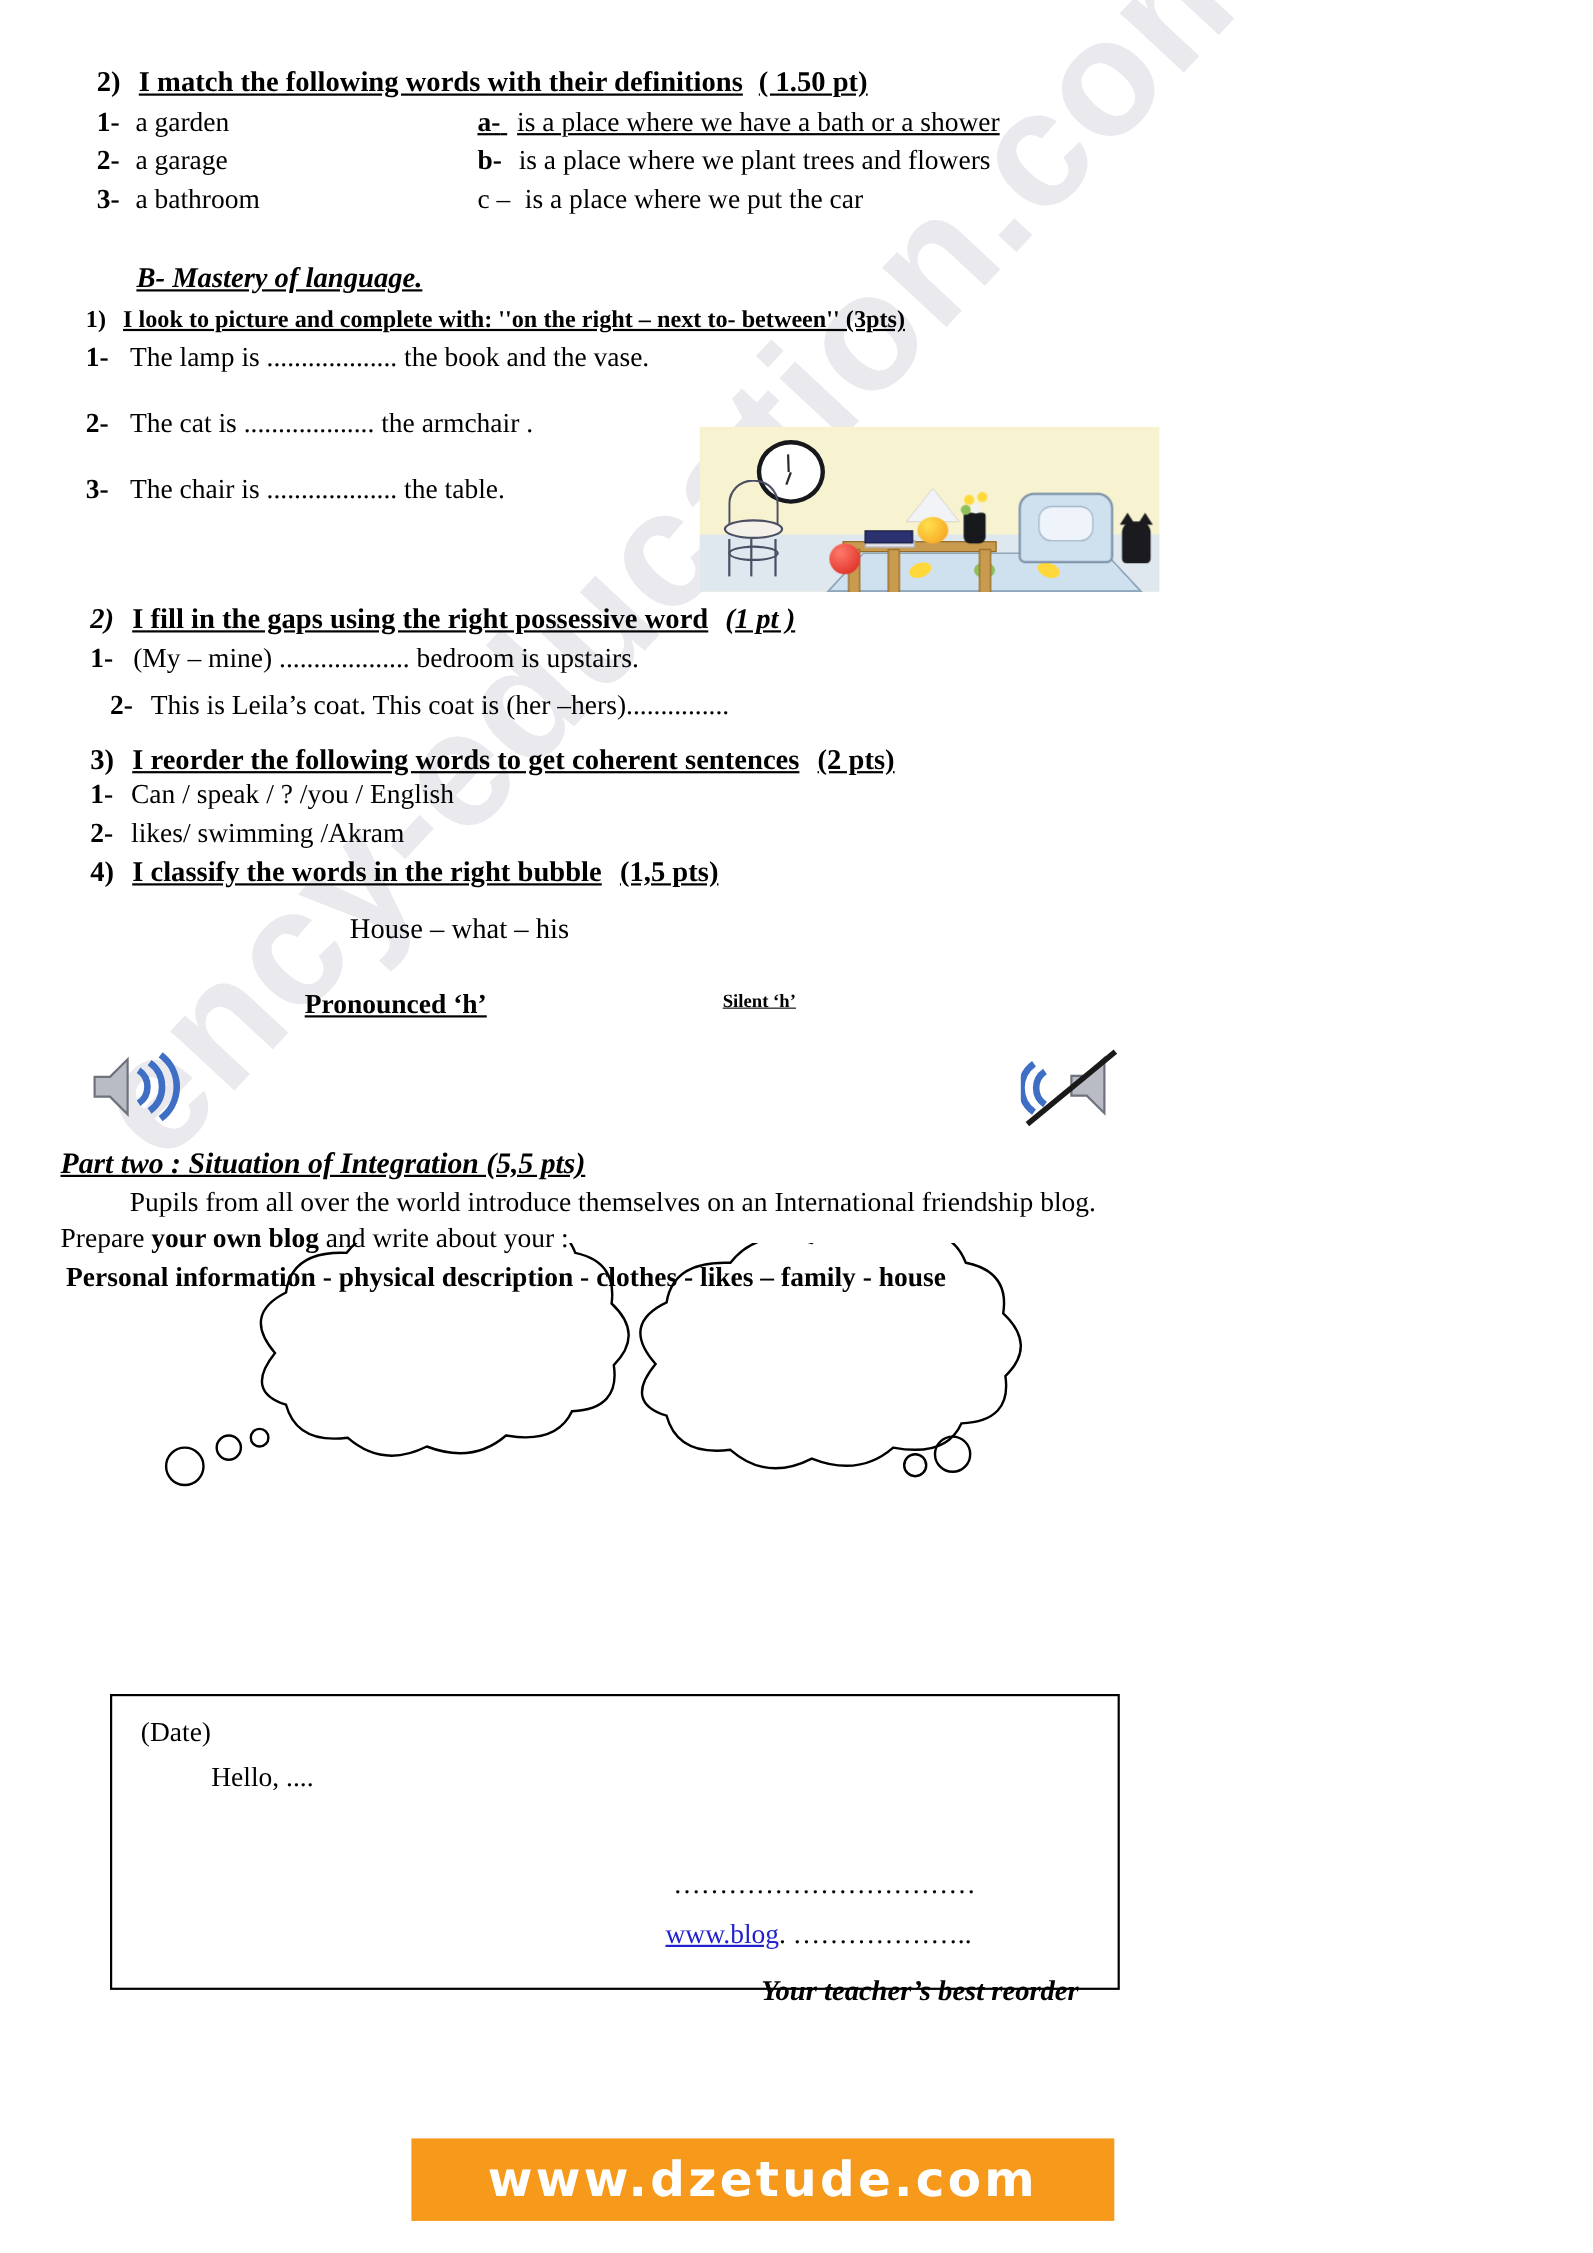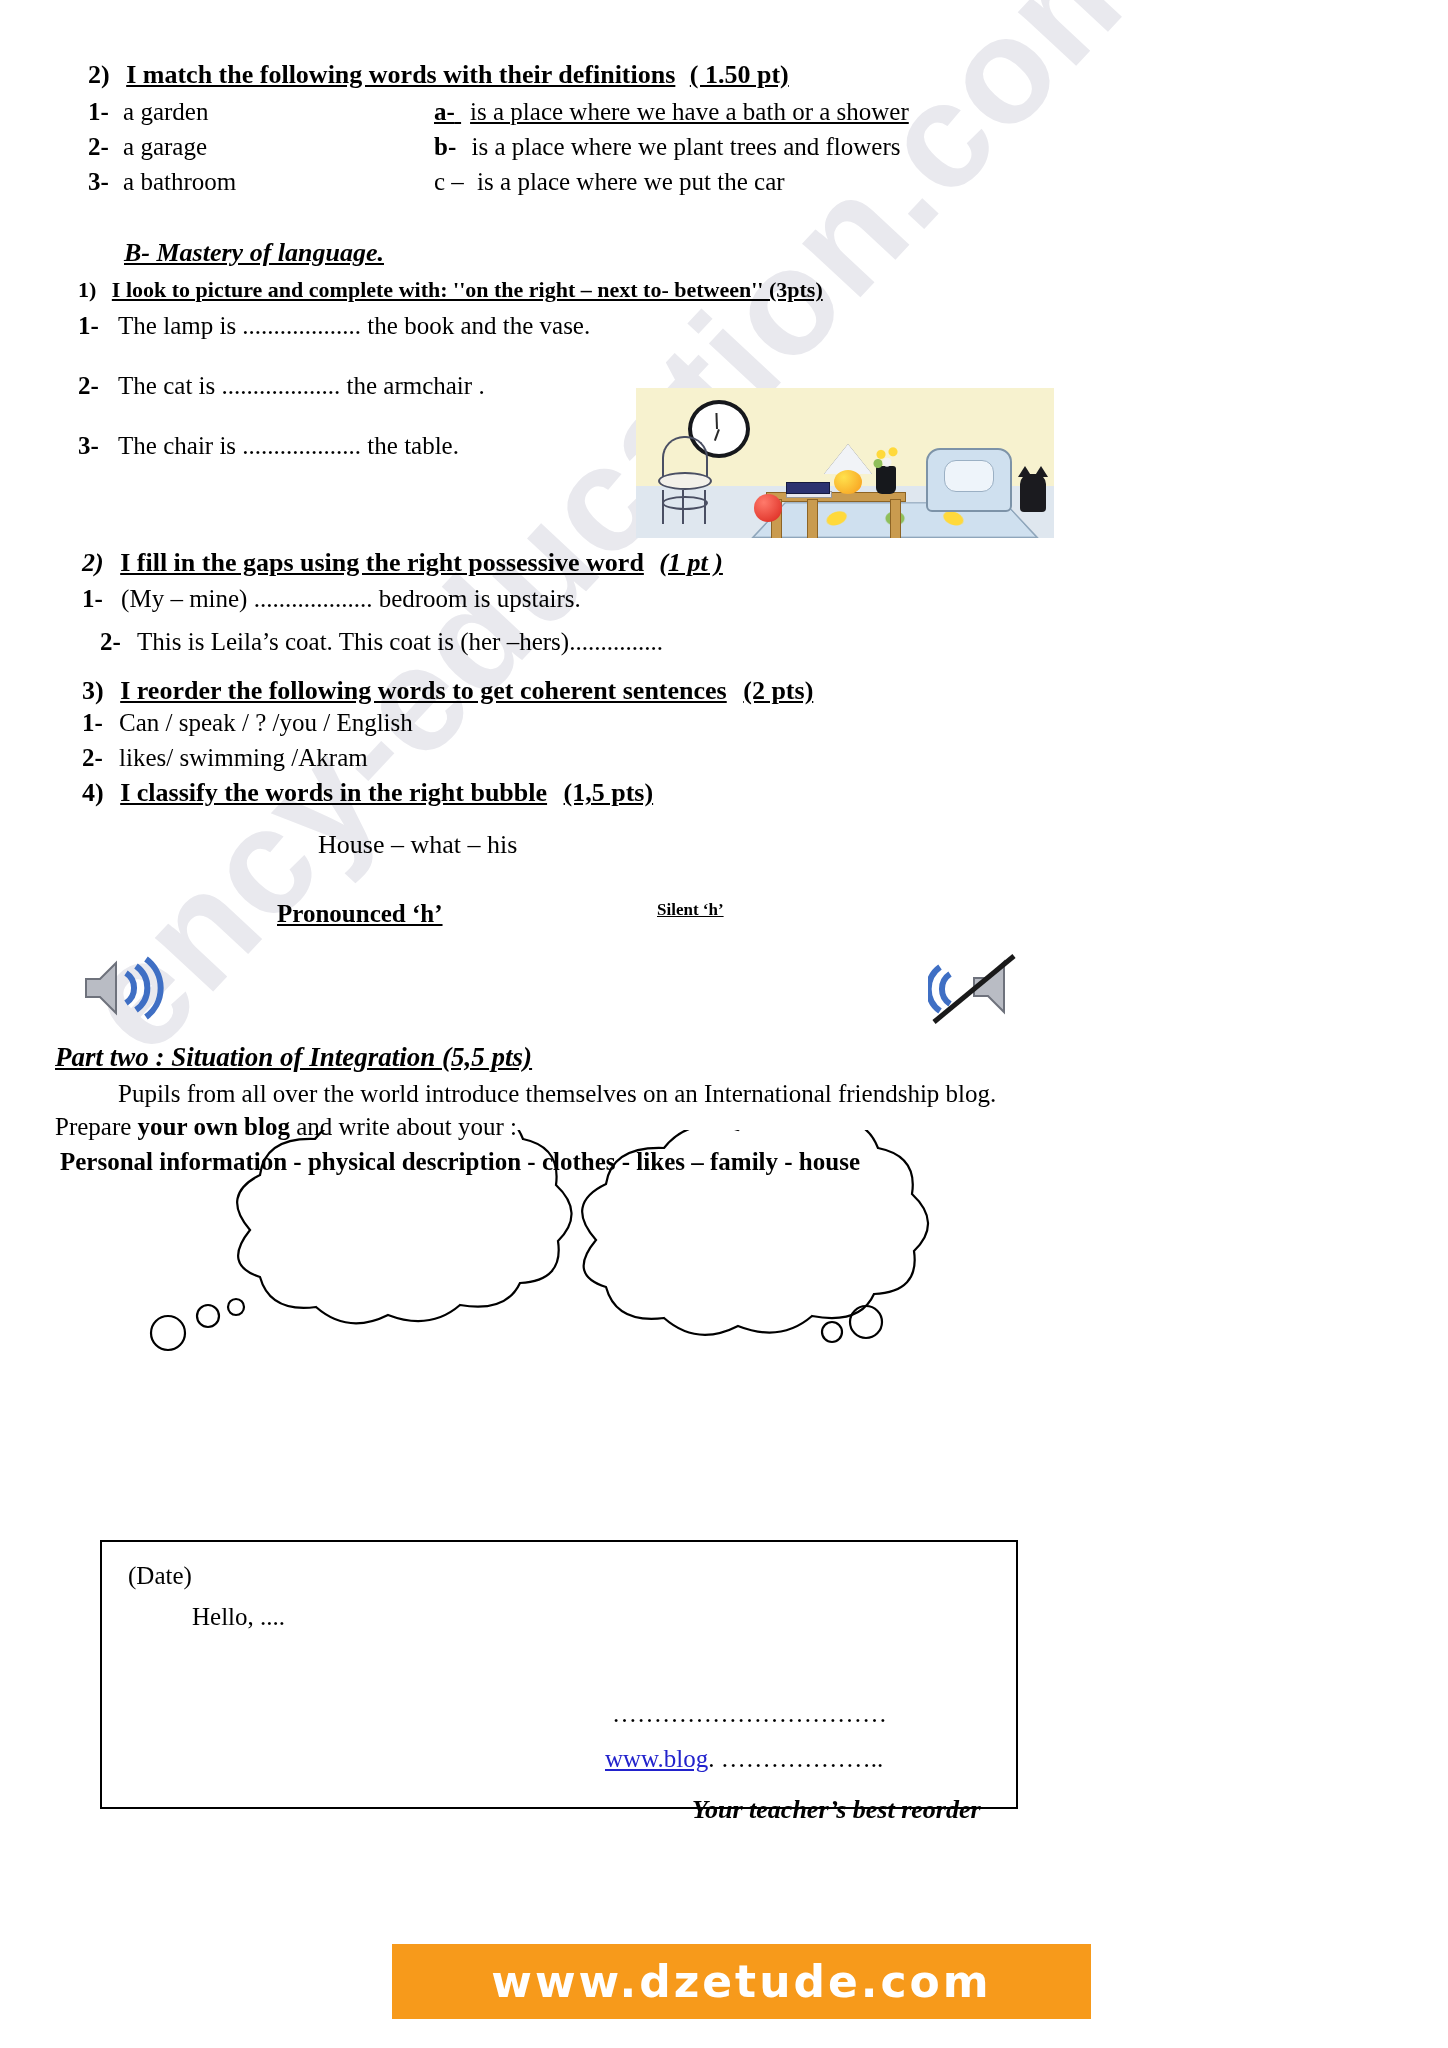--- a/index.html
+++ b/index.html
@@ -162,21 +162,21 @@
   .spk{position:absolute;z-index:4;}
 
   
   .answerbox{
     position:absolute;left:100px;top:1540px;width:914px;height:265px;
     border:2px solid #000;background:transparent;z-index:2;
   }
 
   
   .banner{
-    position:absolute;left:392px;top:1944px;width:699px;height:75px;
+    position:absolute;left:374px;top:1944px;width:639px;height:75px;
     background:#f79a1b;z-index:5;
     display:flex;align-items:center;justify-content:center;
   }
   .banner span{
     font-family:"DejaVu Sans","Liberation Sans",sans-serif;
     font-weight:700;font-size:44px;color:#ffffff;letter-spacing:3px;
   }
   .bluelink{color:#2222cc;text-decoration:underline;}
 </style>
 </head>

